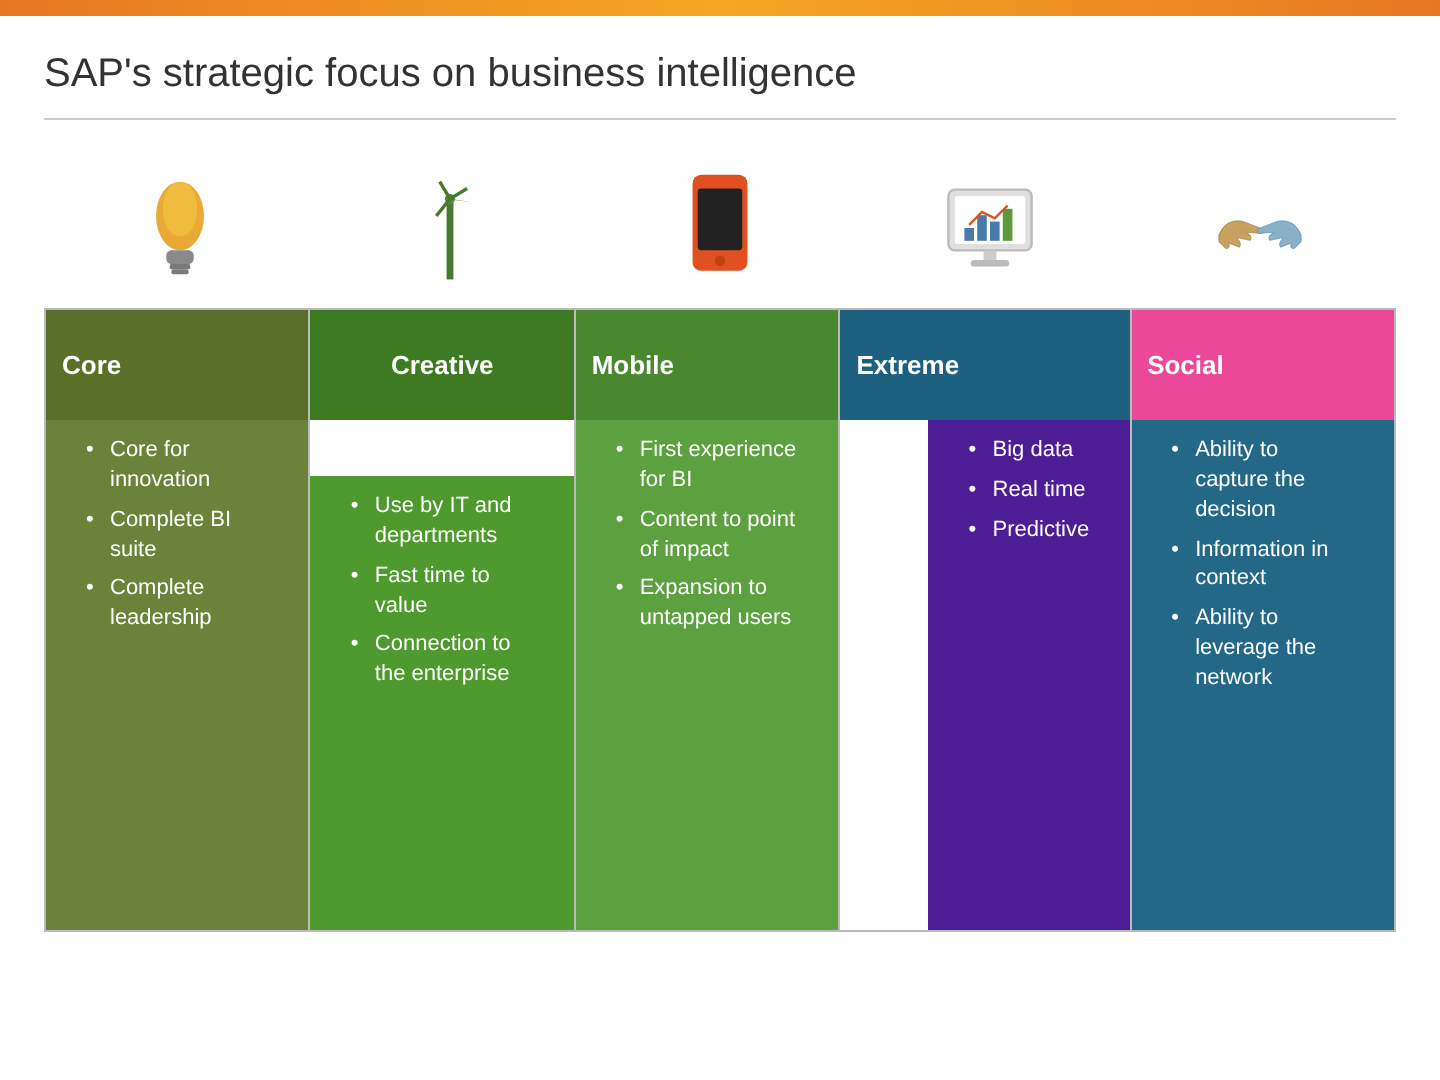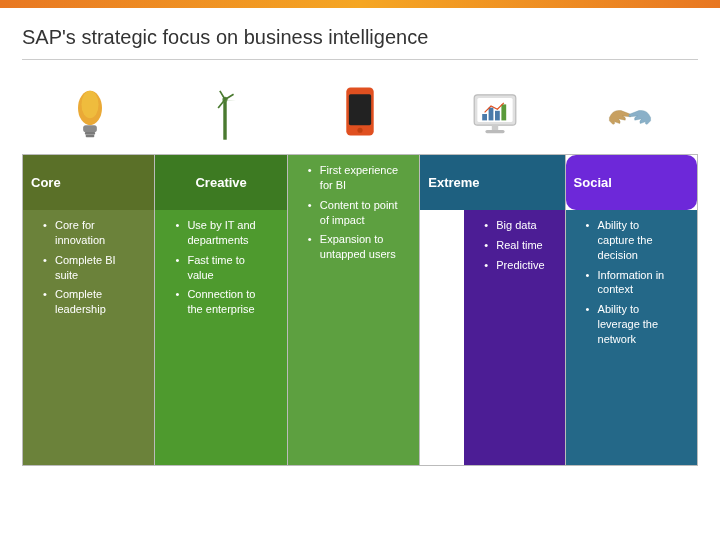--- a/index.html
+++ b/index.html
@@ -214,49 +214,50 @@
         <div class="col-body" style="background-color: rgb(107, 130, 58);">
           <ul class="bullet-list">
             <li>Core for innovation</li>
             <li>Complete BI suite</li>
             <li>Complete leadership</li>
           </ul>
         </div>
       </div>
       <div class="col col-creative">
         <div class="col-header" style="background-color: rgb(61, 122, 34);">Creative</div>
-        <div class="col-body" style="background-color: rgb(78, 154, 46);">
+        <div class="col-body" style="background-color: rgb(78, 154, 46); margin-top: 28px;">
           <ul class="bullet-list">
             <li>Use by IT and departments</li>
             <li>Fast time to value</li>
             <li>Connection to the enterprise</li>
           </ul>
         </div>
       </div>
       <div class="col col-mobile">
+        <div class="col-header" style="background-color: rgb(74, 136, 48);">Mobile</div>
         <div class="col-body" style="background-color: rgb(93, 160, 64);">
           <ul class="bullet-list">
             <li>First experience for BI</li>
             <li>Content to point of impact</li>
             <li>Expansion to untapped users</li>
           </ul>
         </div>
       </div>
       <div class="col col-extreme">
         <div class="col-header" style="background-color: rgb(30, 96, 128);">Extreme</div>
         <div class="col-body" style="background-color: #4c1d95; margin-left: 44px;">
           <ul class="bullet-list">
             <li>Big data</li>
             <li>Real time</li>
             <li>Predictive</li>
           </ul>
         </div>
       </div>
       <div class="col col-social">
-        <div class="col-header" style="background-color: #6d28d9; border-radius: 10px;">Social</div>
+        <div class="col-header" style="background-color: #ec4899;">Social</div>
         <div class="col-body" style="background-color: rgb(36, 104, 136);">
           <ul class="bullet-list">
             <li>Ability to capture the decision</li>
             <li>Information in context</li>
             <li>Ability to leverage the network</li>
           </ul>
         </div>
       </div>
     </div>
 

